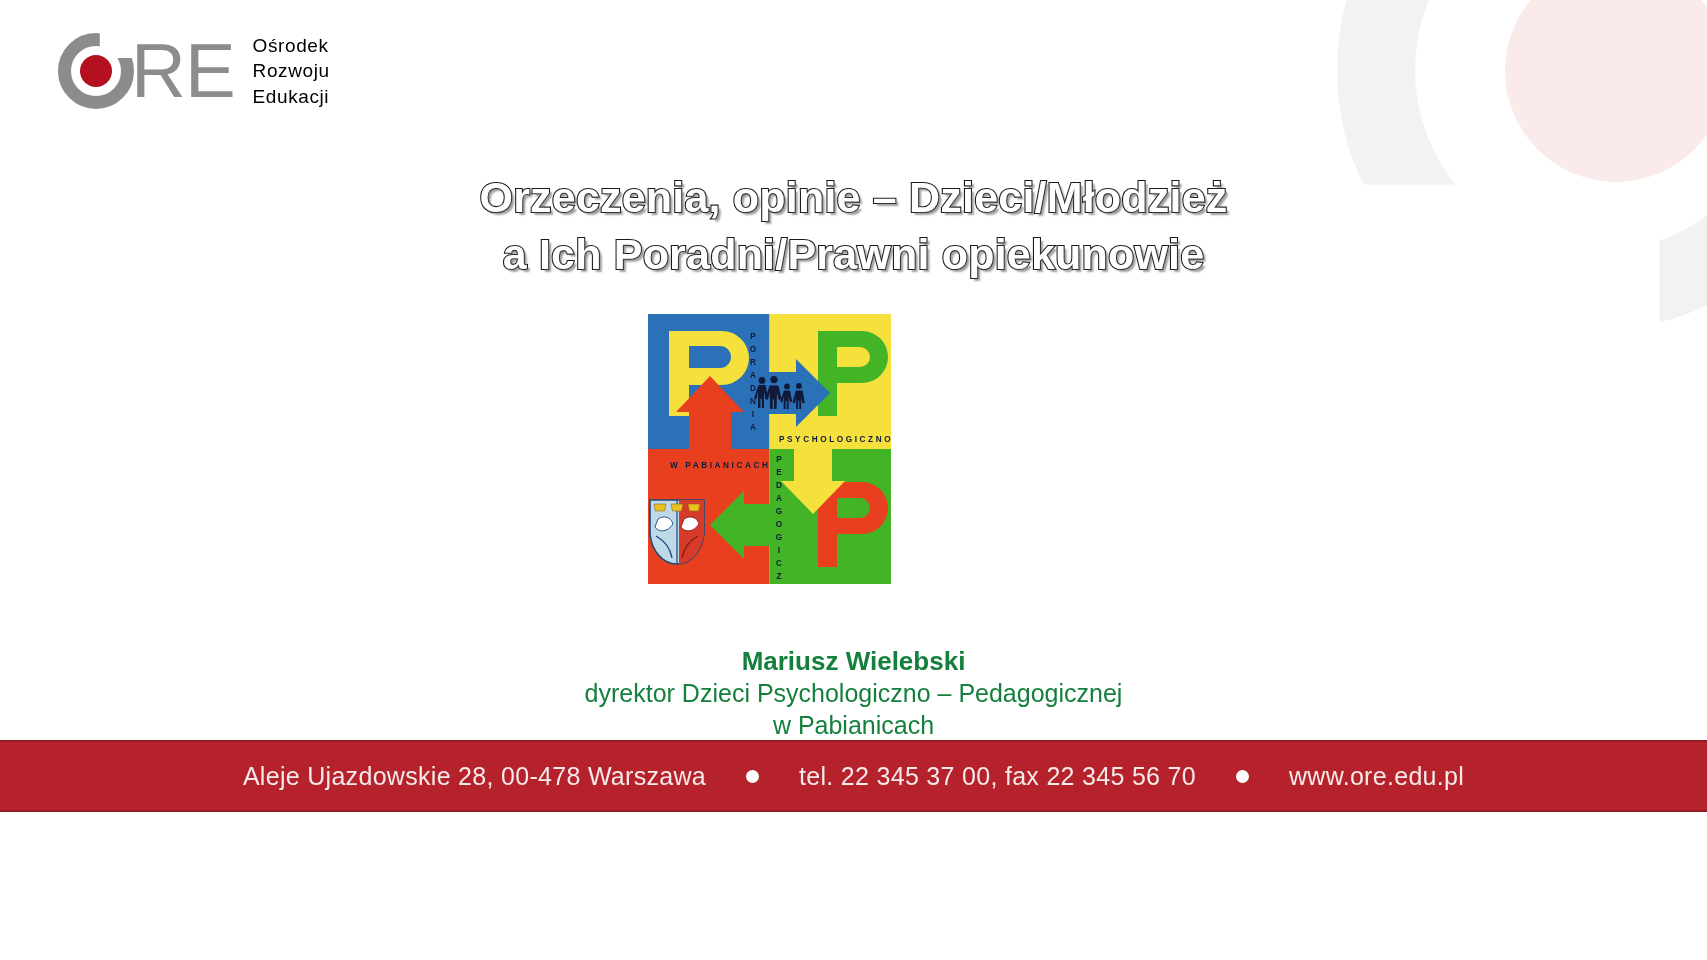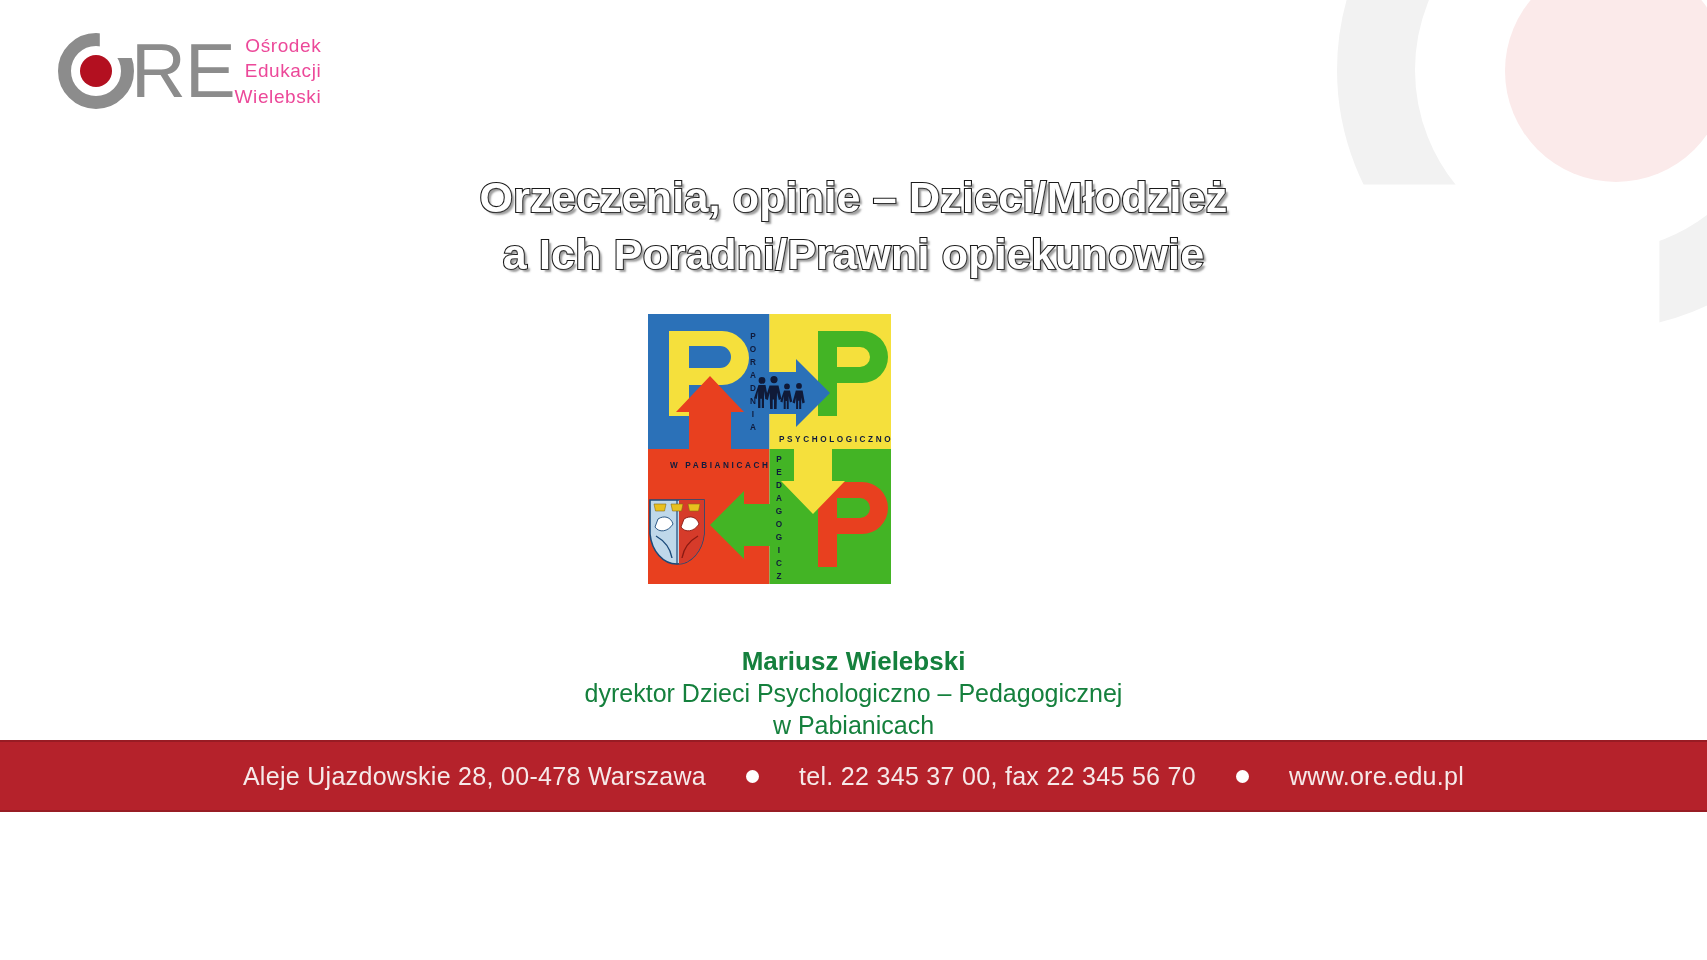--- a/index.html
+++ b/index.html
@@ -86,24 +86,24 @@
   .ore-re {
     font-family: "Liberation Sans", sans-serif;
     font-size: 76px;
     font-weight: 400;
     letter-spacing: -1px;
     color: #8c8c8c;
     line-height: 0.85;
     margin-left: -14px;
   }
   .ore-words {
-    color: #ec4899;
+    margin-left: 18px;
+    color: #000000;
     font-family: "Liberation Sans", sans-serif;
     line-height: 1.32;
-    text-align: right;
   }
   .ore-words div {
     font-size: 19px;
     letter-spacing: 0.6px;
   }
 
   
   .title {
     position: absolute;
     left: 0;
@@ -193,22 +193,22 @@
   </div>
 
   <div class="ore-logo">
     <div class="ore-mark">
       <div class="ore-ring"></div>
       <div class="ore-dot"></div>
     </div>
     <div class="ore-re">RE</div>
     <div class="ore-words">
       <div>Ośrodek</div>
+      <div>Rozwoju</div>
       <div>Edukacji</div>
-      <div>Wielebski</div>
     </div>
   </div>
 
   <h1 class="title">
     <span class="title-line">Orzeczenia, opinie – Dzieci/Młodzież</span>
     <span class="title-line">a Ich Poradni/Prawni opiekunowie</span>
   </h1>
 
   <div class="emblem">
     <svg width="243" height="270" viewBox="0 0 243 270" xmlns="http://www.w3.org/2000/svg" aria-hidden="true">

